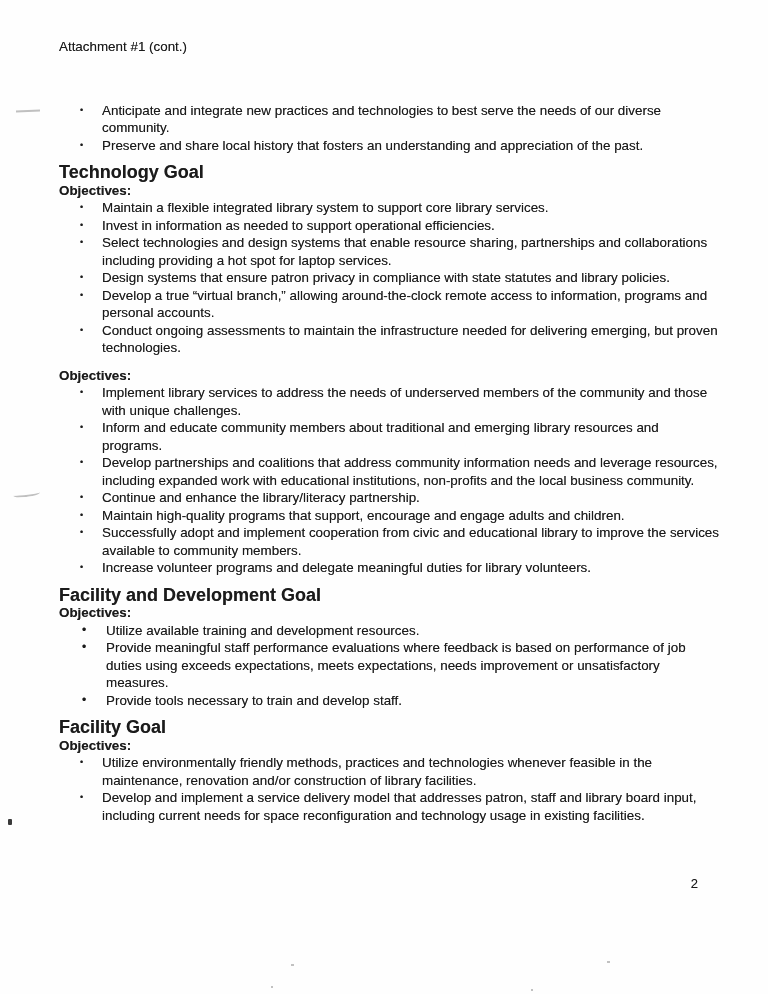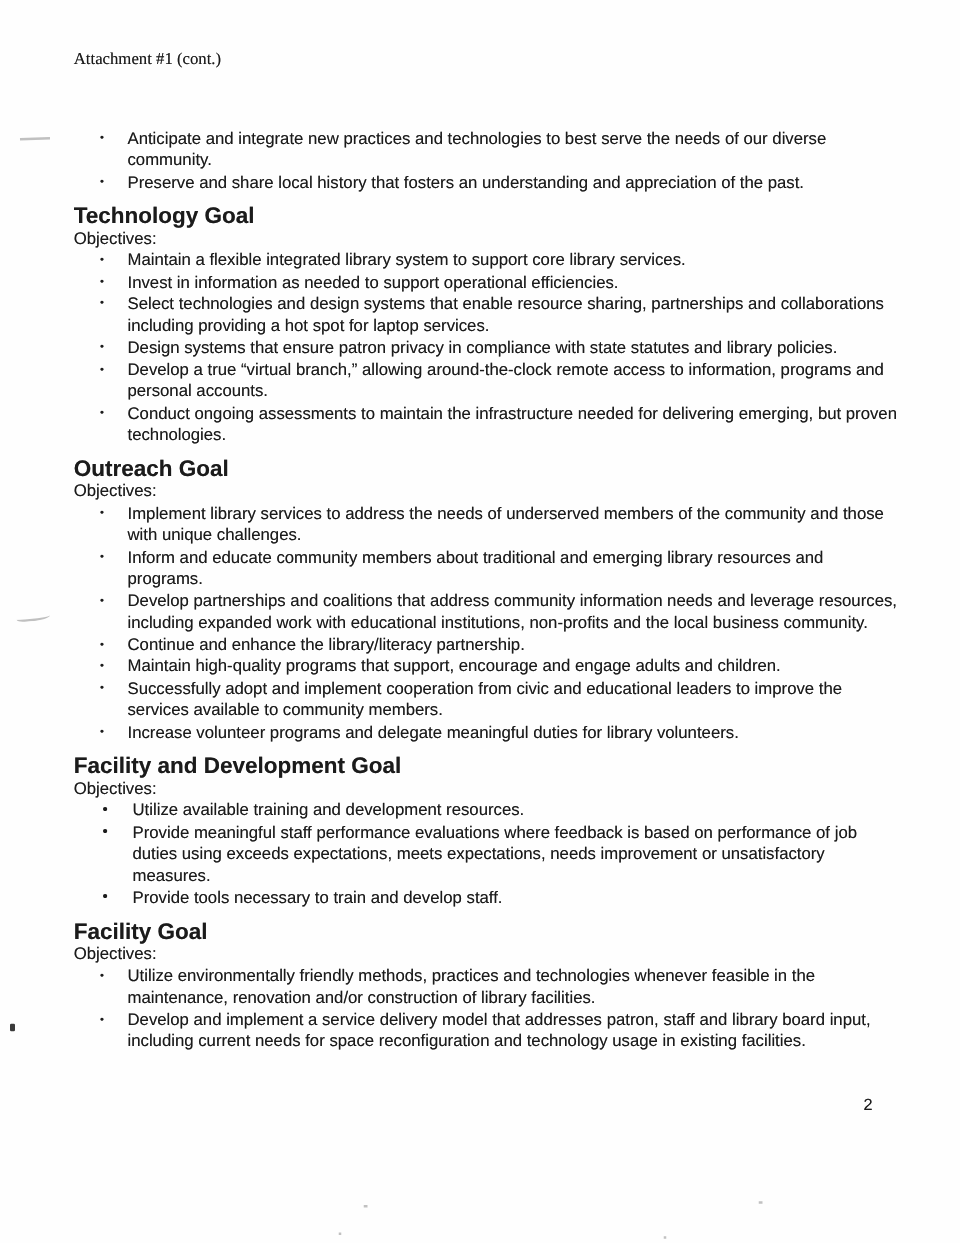--- a/index.html
+++ b/index.html
@@ -20,21 +20,20 @@
     inset: 0;
     padding: 38px 48px 0 59px;
     box-sizing: border-box;
     background: #fefefe;
     text-shadow: 0 0 0.5px rgba(20,20,20,0.55);
   }
   .doc-header {
     font-size: 13.4px;
     line-height: 17.5px;
     margin-bottom: 46px;
-    font-family: Liberation Serif, serif;
   }
   .bullet-list {
     margin-left: 19px;
   }
   .b-item {
     display: flex;
     align-items: flex-start;
     font-size: 13.4px;
     line-height: 17.5px;
   }
@@ -61,21 +60,21 @@
     margin-top: 10px;
   }
   .section-title {
     font-size: 18px;
     line-height: 17.5px;
     font-weight: 700;
   }
   .objectives-label {
     font-size: 13.4px;
     line-height: 17.5px;
-    font-weight: 400;
+    font-weight: 700;
   }
   .page-number {
     position: absolute;
     top: 876px;
     right: 70px;
     font-size: 13px;
   }
   
   .scan-mark {
     position: absolute;
@@ -146,21 +145,20 @@
         <span class="b-text">Develop a true “virtual branch,” allowing around-the-clock remote access to information, programs and personal accounts.</span>
       </div>
       <div class="b-item">
         <span class="b-marker">•</span>
         <span class="b-text">Conduct ongoing assessments to maintain the infrastructure needed for delivering emerging, but proven technologies.</span>
       </div>
     </div>
   </div>
 
   <div class="section">
-    <div class="section-title">Outreach Goal</div>
     <div class="objectives-label">Objectives:</div>
     <div class="bullet-list small-bullets">
       <div class="b-item">
         <span class="b-marker">•</span>
         <span class="b-text">Implement library services to address the needs of underserved members of the community and those with unique challenges.</span>
       </div>
       <div class="b-item">
         <span class="b-marker">•</span>
         <span class="b-text">Inform and educate community members about traditional and emerging library resources and programs.</span>
       </div>
@@ -171,21 +169,21 @@
       <div class="b-item">
         <span class="b-marker">•</span>
         <span class="b-text">Continue and enhance the library/literacy partnership.</span>
       </div>
       <div class="b-item">
         <span class="b-marker">•</span>
         <span class="b-text">Maintain high-quality programs that support, encourage and engage adults and children.</span>
       </div>
       <div class="b-item">
         <span class="b-marker">•</span>
-        <span class="b-text">Successfully adopt and implement cooperation from civic and educational leaders to improve the services available to community members.</span>
+        <span class="b-text">Successfully adopt and implement cooperation from civic and educational library to improve the services available to community members.</span>
       </div>
       <div class="b-item">
         <span class="b-marker">•</span>
         <span class="b-text">Increase volunteer programs and delegate meaningful duties for library volunteers.</span>
       </div>
     </div>
   </div>
 
   <div class="section">
     <div class="section-title">Facility and Development Goal</div>

